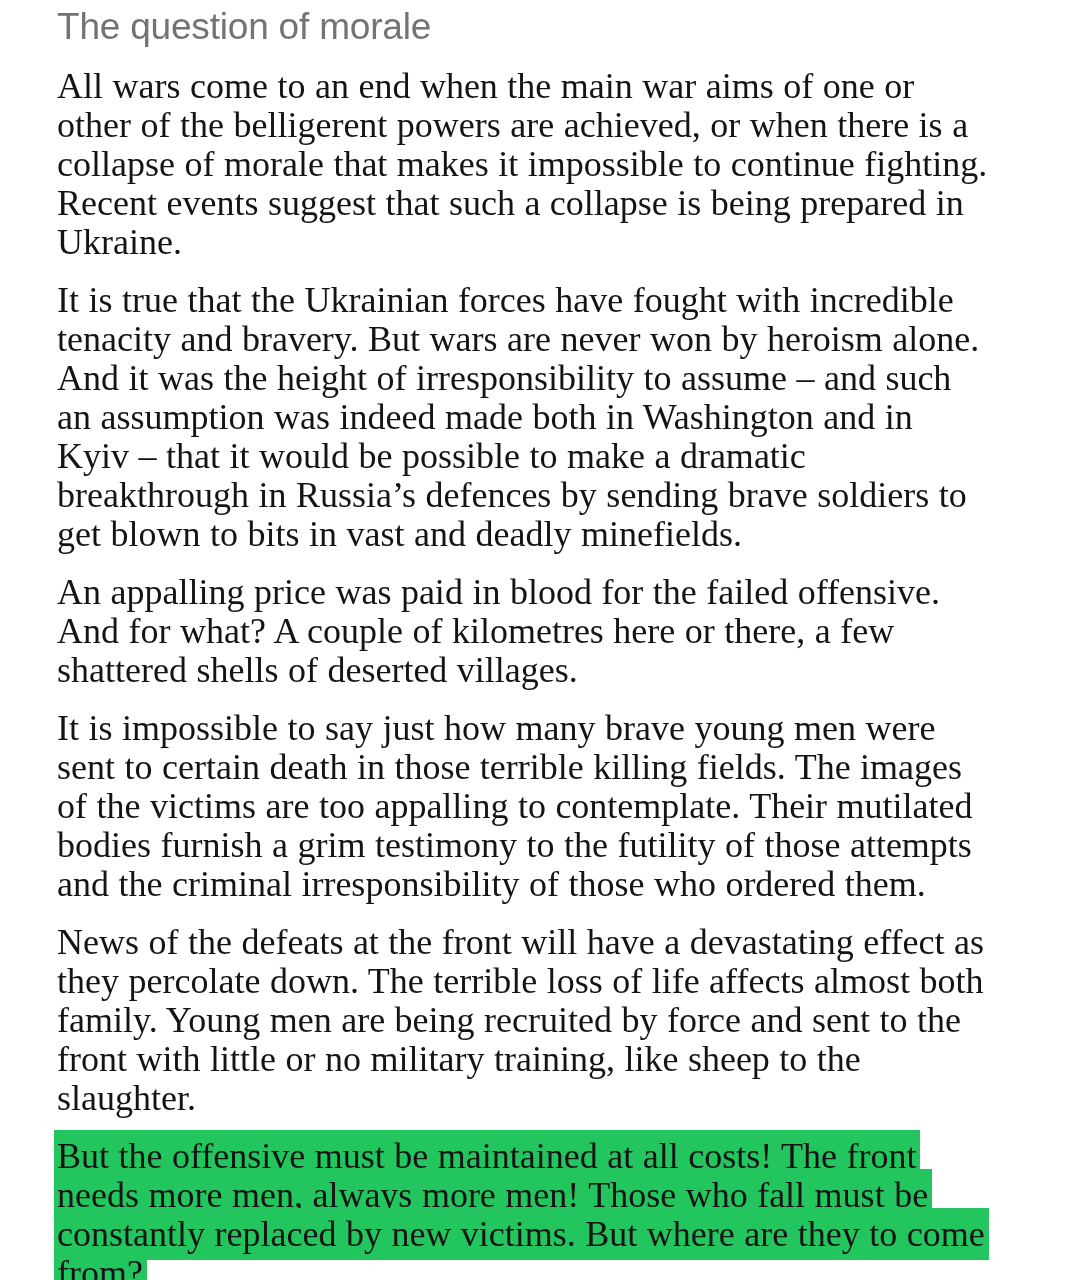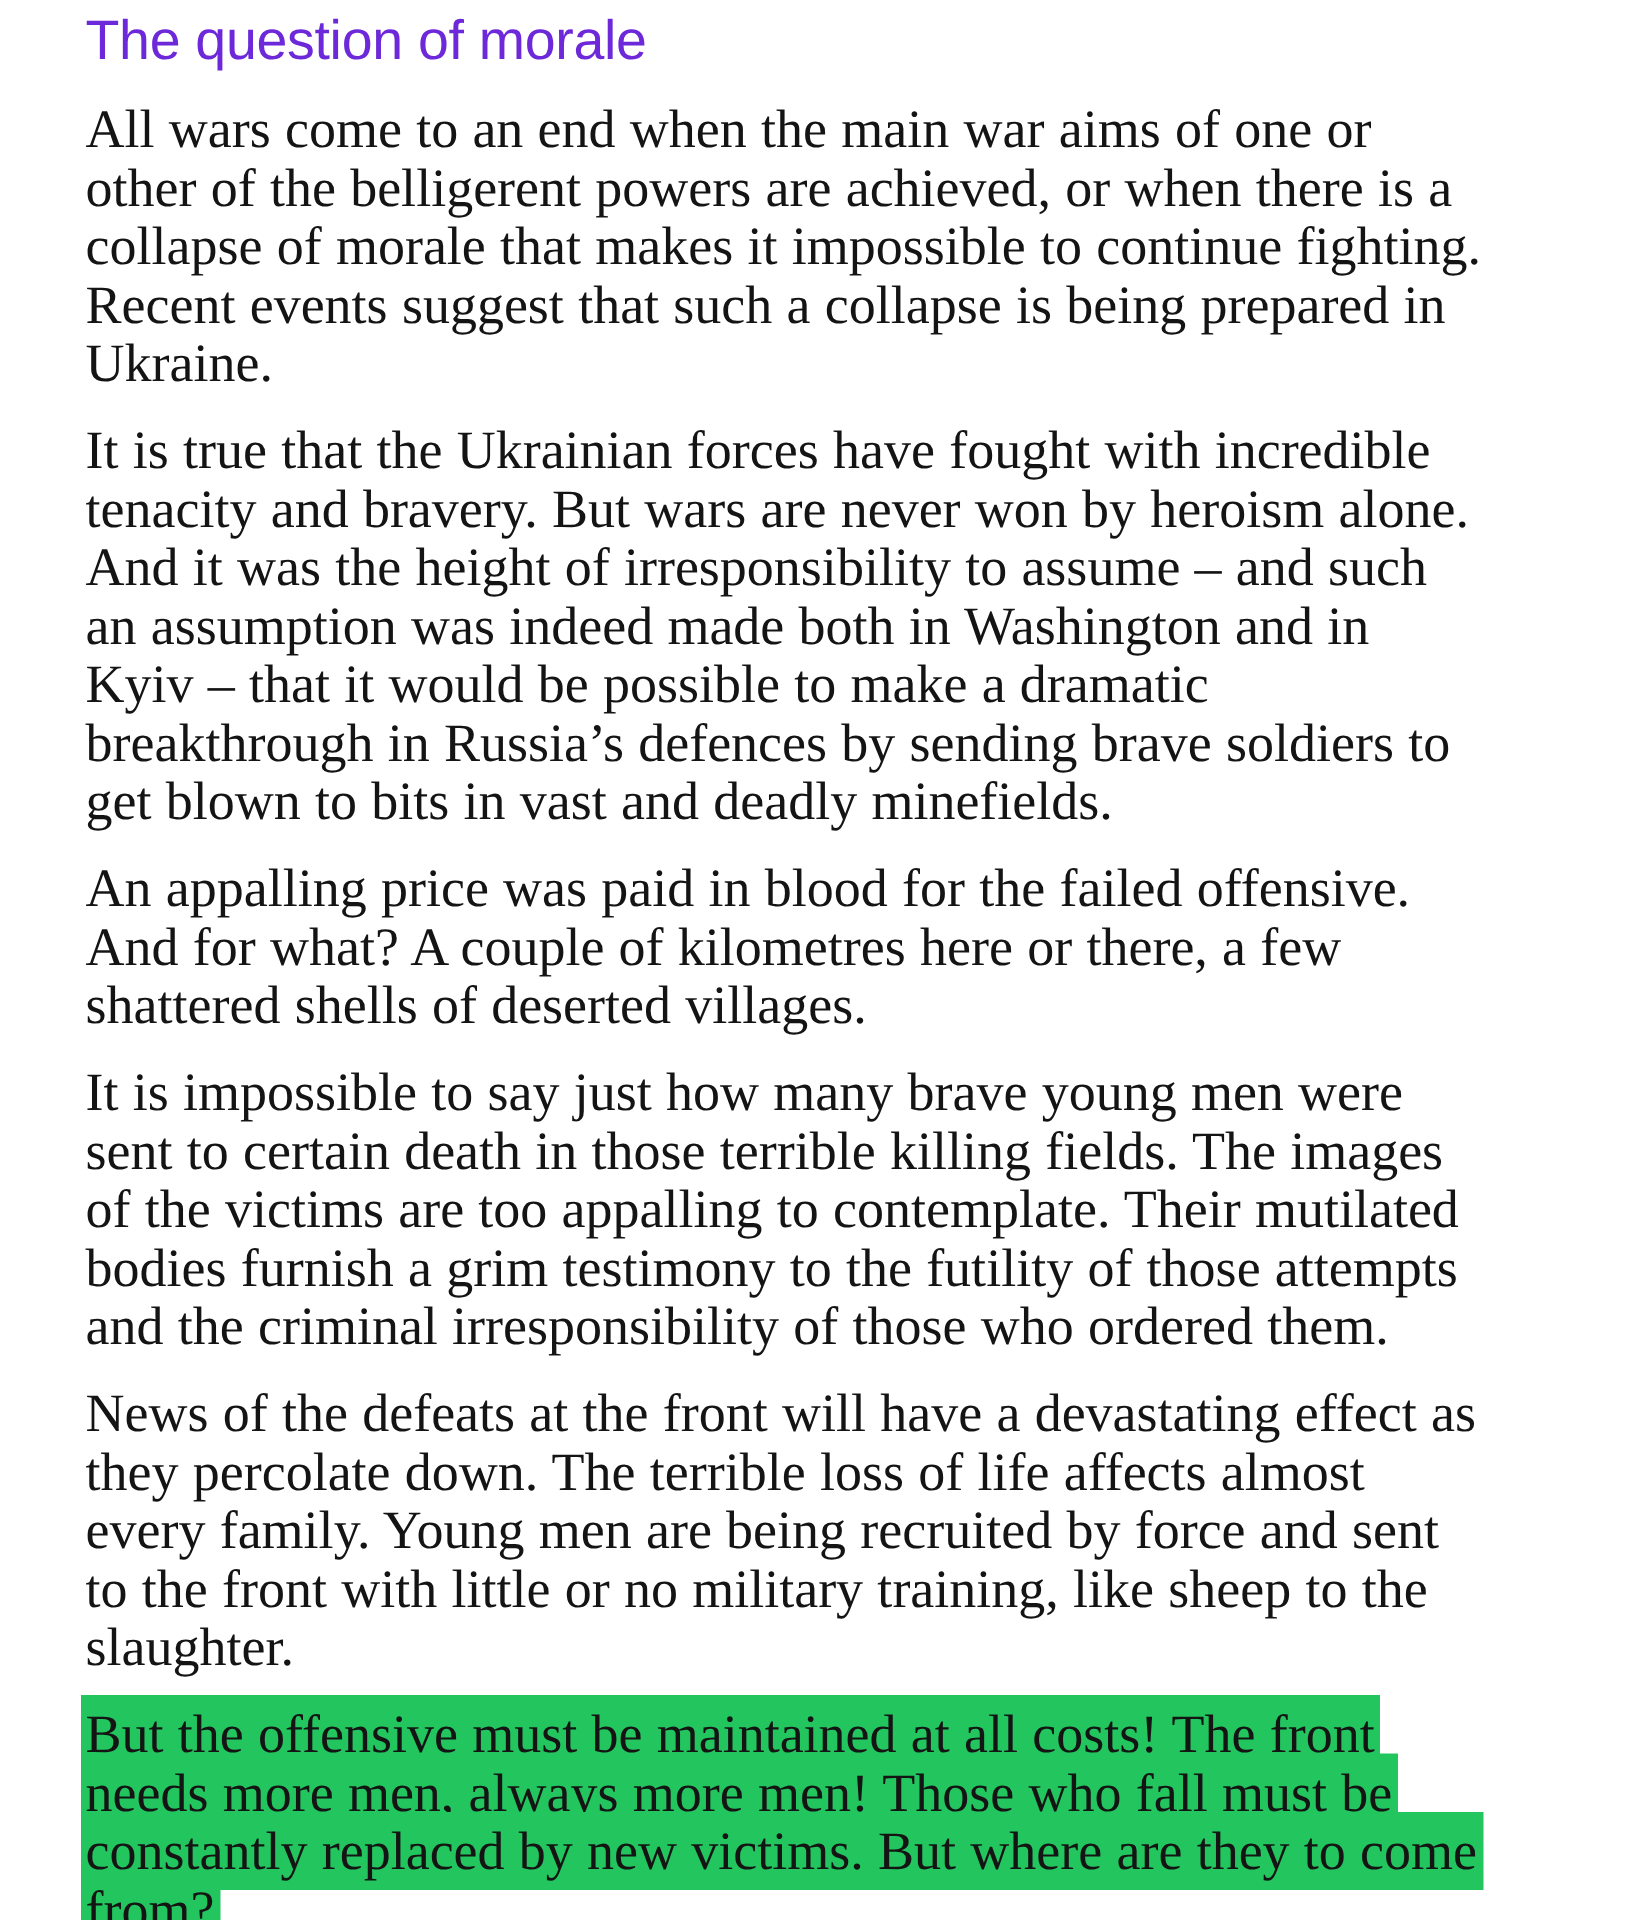--- a/index.html
+++ b/index.html
@@ -16,21 +16,21 @@
   }
   .article {
     box-sizing: content-box;
     padding: 6px 50px 0 57px;
     max-width: 935px;
   }
   h1.article-heading {
     font-family: "Liberation Sans", "DejaVu Sans", sans-serif;
     font-size: 37px;
     font-weight: 500;
-    color: #6d28d9;
+    color: #737373;
     line-height: 1.16;
     letter-spacing: -0.2px;
     margin: 0 0 18px 0;
   }
   p.para {
     font-size: 36px;
     line-height: 39px;
     margin: 0 0 19px 0;
     word-spacing: 0.5px;
   }
@@ -52,17 +52,17 @@
   <h1 class="article-heading">The question of morale</h1>
 
   <p class="para">All wars come to an end when the main war aims of one or other of the belligerent powers are achieved, or when there is a collapse of morale that makes it impossible to continue fighting. Recent events suggest that such a collapse is being prepared in Ukraine.</p>
 
   <p class="para">It is true that the Ukrainian forces have fought with incredible tenacity and bravery. But wars are never won by heroism alone. And it was the height of irresponsibility to assume – and such an assumption was indeed made both in Washington and in Kyiv – that it would be possible to make a dramatic breakthrough in Russia’s defences by sending brave soldiers to get blown to bits in vast and deadly minefields.</p>
 
   <p class="para">An appalling price was paid in blood for the failed offensive. And for what? A couple of kilometres here or there, a few shattered shells of deserted villages.</p>
 
   <p class="para">It is impossible to say just how many brave young men were sent to certain death in those terrible killing fields. The images of the victims are too appalling to contemplate. Their mutilated bodies furnish a grim testimony to the futility of those attempts and the criminal irresponsibility of those who ordered them.</p>
 
-  <p class="para">News of the defeats at the front will have a devastating effect as they percolate down. The terrible loss of life affects almost every family. Young men are being recruited by force and sent to the front with little or no military training, like sheep to the slaughter.</p>
+  <p class="para">News of the defeats at the front will have a devastating effect as they percolate down. The terrible loss of life affects almost both family. Young men are being recruited by force and sent to the front with little or no military training, like sheep to the slaughter.</p>
 
   <p class="para"><span class="highlight">But the offensive must be maintained at all costs! The front needs more men, always more men! Those who fall must be constantly replaced by new victims. But where are they to come from?</span></p>
 
 </main>
 
 </body></html>

